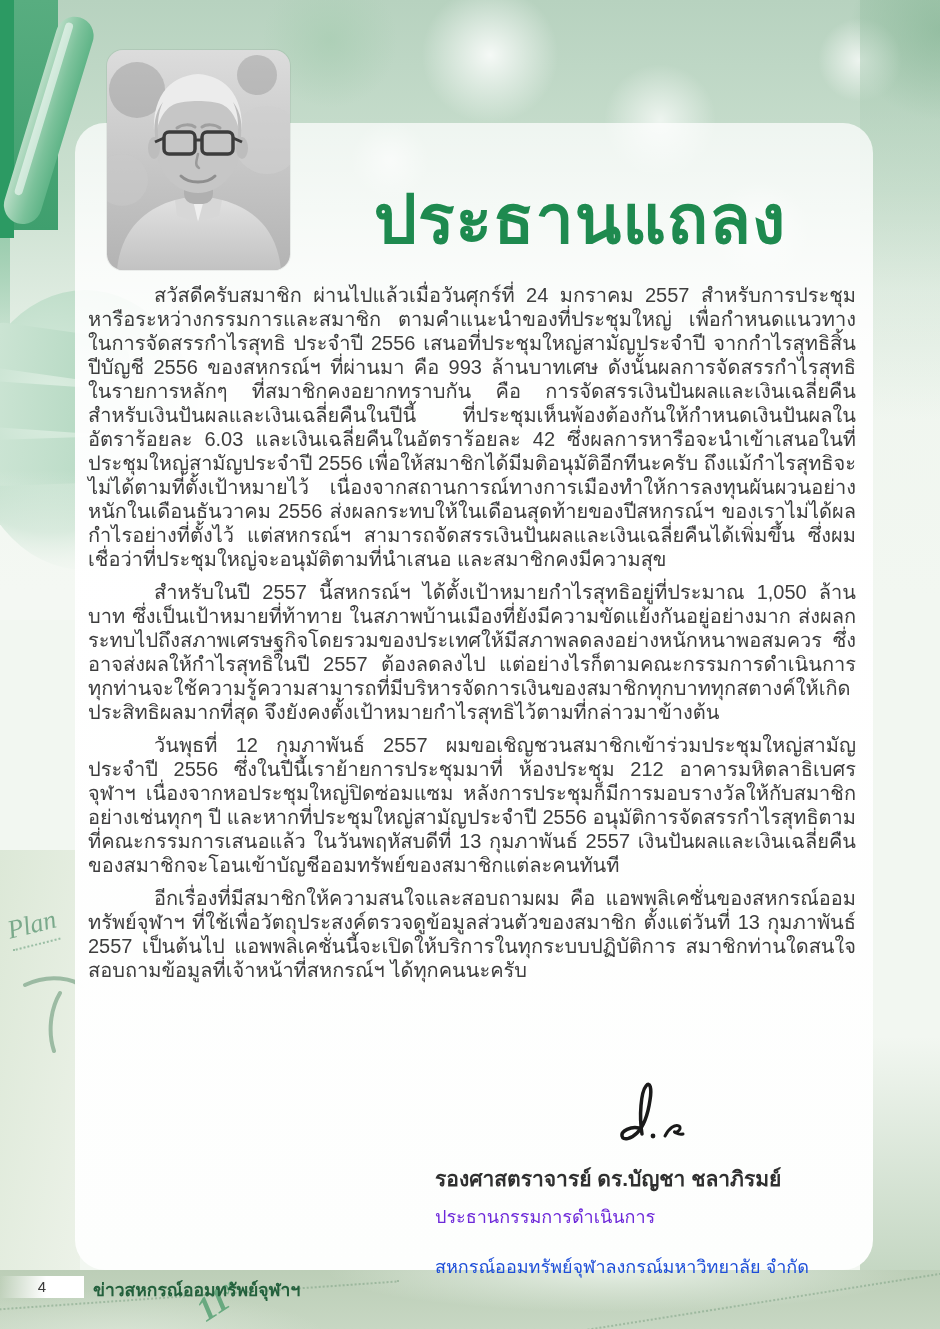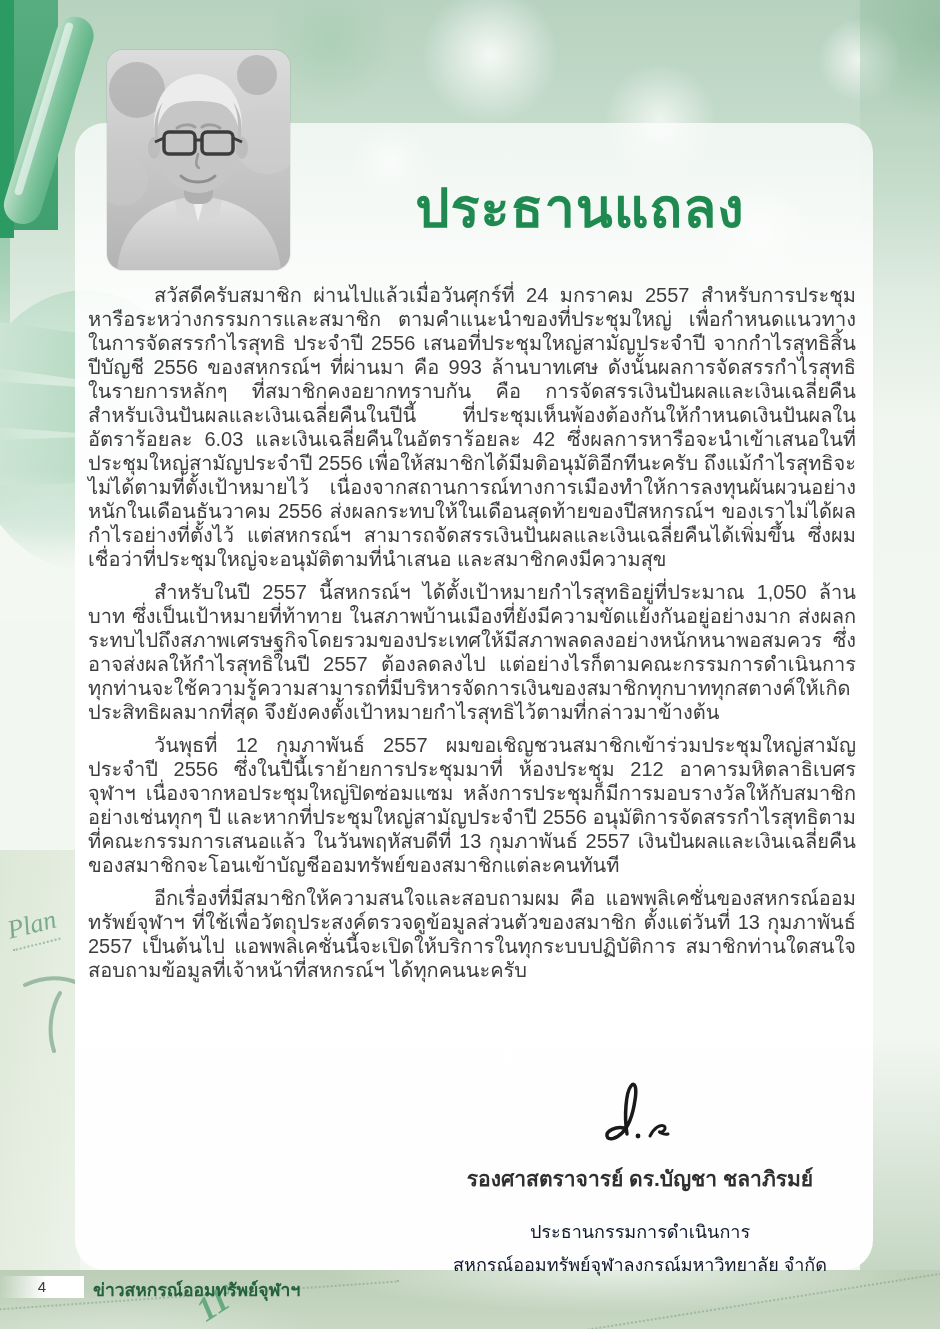--- a/index.html
+++ b/index.html
@@ -81,34 +81,34 @@
     background:linear-gradient(180deg,rgba(255,255,255,.72) 0%,rgba(255,255,255,.95) 22%,rgba(255,255,255,.99) 45%,#fdfefd 100%);
   }
   
   .portrait{
     position:absolute;left:107px;top:50px;width:183px;height:220px;margin:0;
     border-radius:16px;overflow:hidden;box-shadow:0 0 0 1px rgba(0,0,0,.06);
   }
   
   .title{
     position:absolute;left:320px;top:165px;width:520px;margin:0;text-align:center;
-    font-size:54px;font-weight:bold;color:#1e8a4f;letter-spacing:1px;
+    font-size:68px;font-weight:bold;color:#1e8a4f;letter-spacing:1px;
   }
   
   .content{
     position:absolute;left:88px;top:283px;width:768px;
     font-size:20px;line-height:24px;color:#3e3e3e;text-align:justify;
   }
   .content p{margin:0 0 9px 0;text-indent:66px;}
   
-  .signoff{position:absolute;left:420px;top:1078px;width:440px;text-align:center;color:#333;}
+  .signoff{position:absolute;left:435px;top:1078px;width:440px;text-align:left;color:#333;}
   .sig-svg{display:block;margin:0 auto 4px auto;}
   .sig-name{font-size:21px;font-weight:bold;color:#2f2f2f;}
-  .sig-role{font-size:18px;margin-top:22px;color:#0f172a;}
-  .sig-org{font-size:18px;margin-top:4px;color:#0f172a;}
+  .sig-role{font-size:18px;margin-top:7px;color:#6d28d9;}
+  .sig-org{font-size:18px;margin-top:21px;color:#1d4ed8;}
   
   .pagenum-box{
     position:absolute;left:0;top:1276px;width:84px;height:22px;
     background:linear-gradient(90deg,rgba(255,255,255,0) 0%,#ffffff 55%);
     text-align:center;line-height:22px;font-size:15px;color:#3a3a3a;
   }
   .footer-title{
     position:absolute;left:93px;top:1276px;
     font-size:17.5px;font-weight:bold;color:#23603c;
   }

